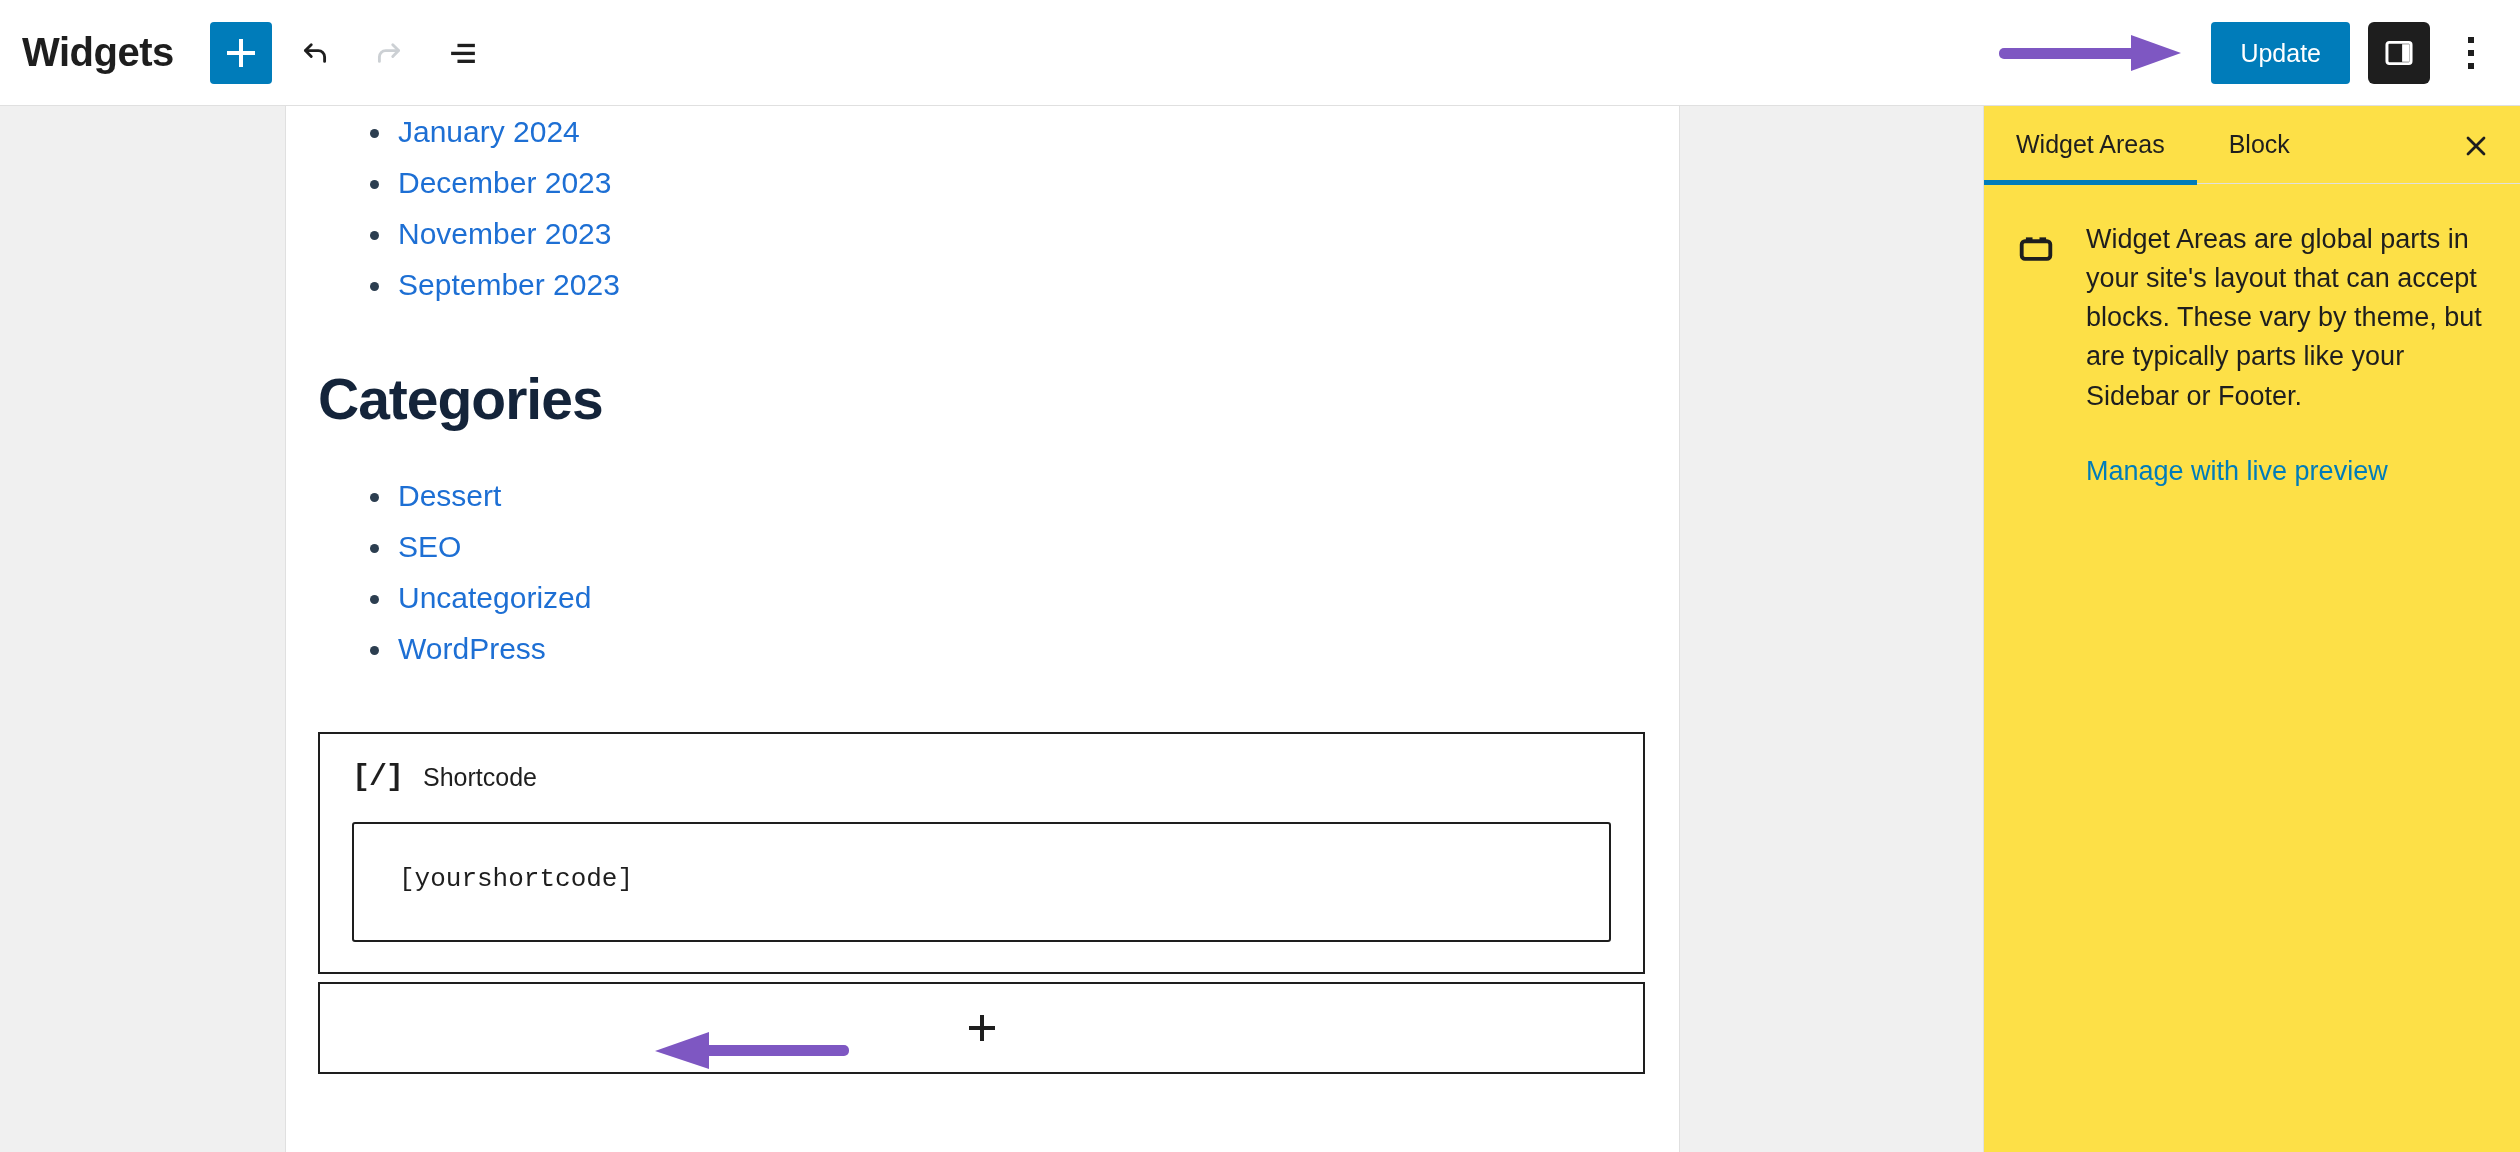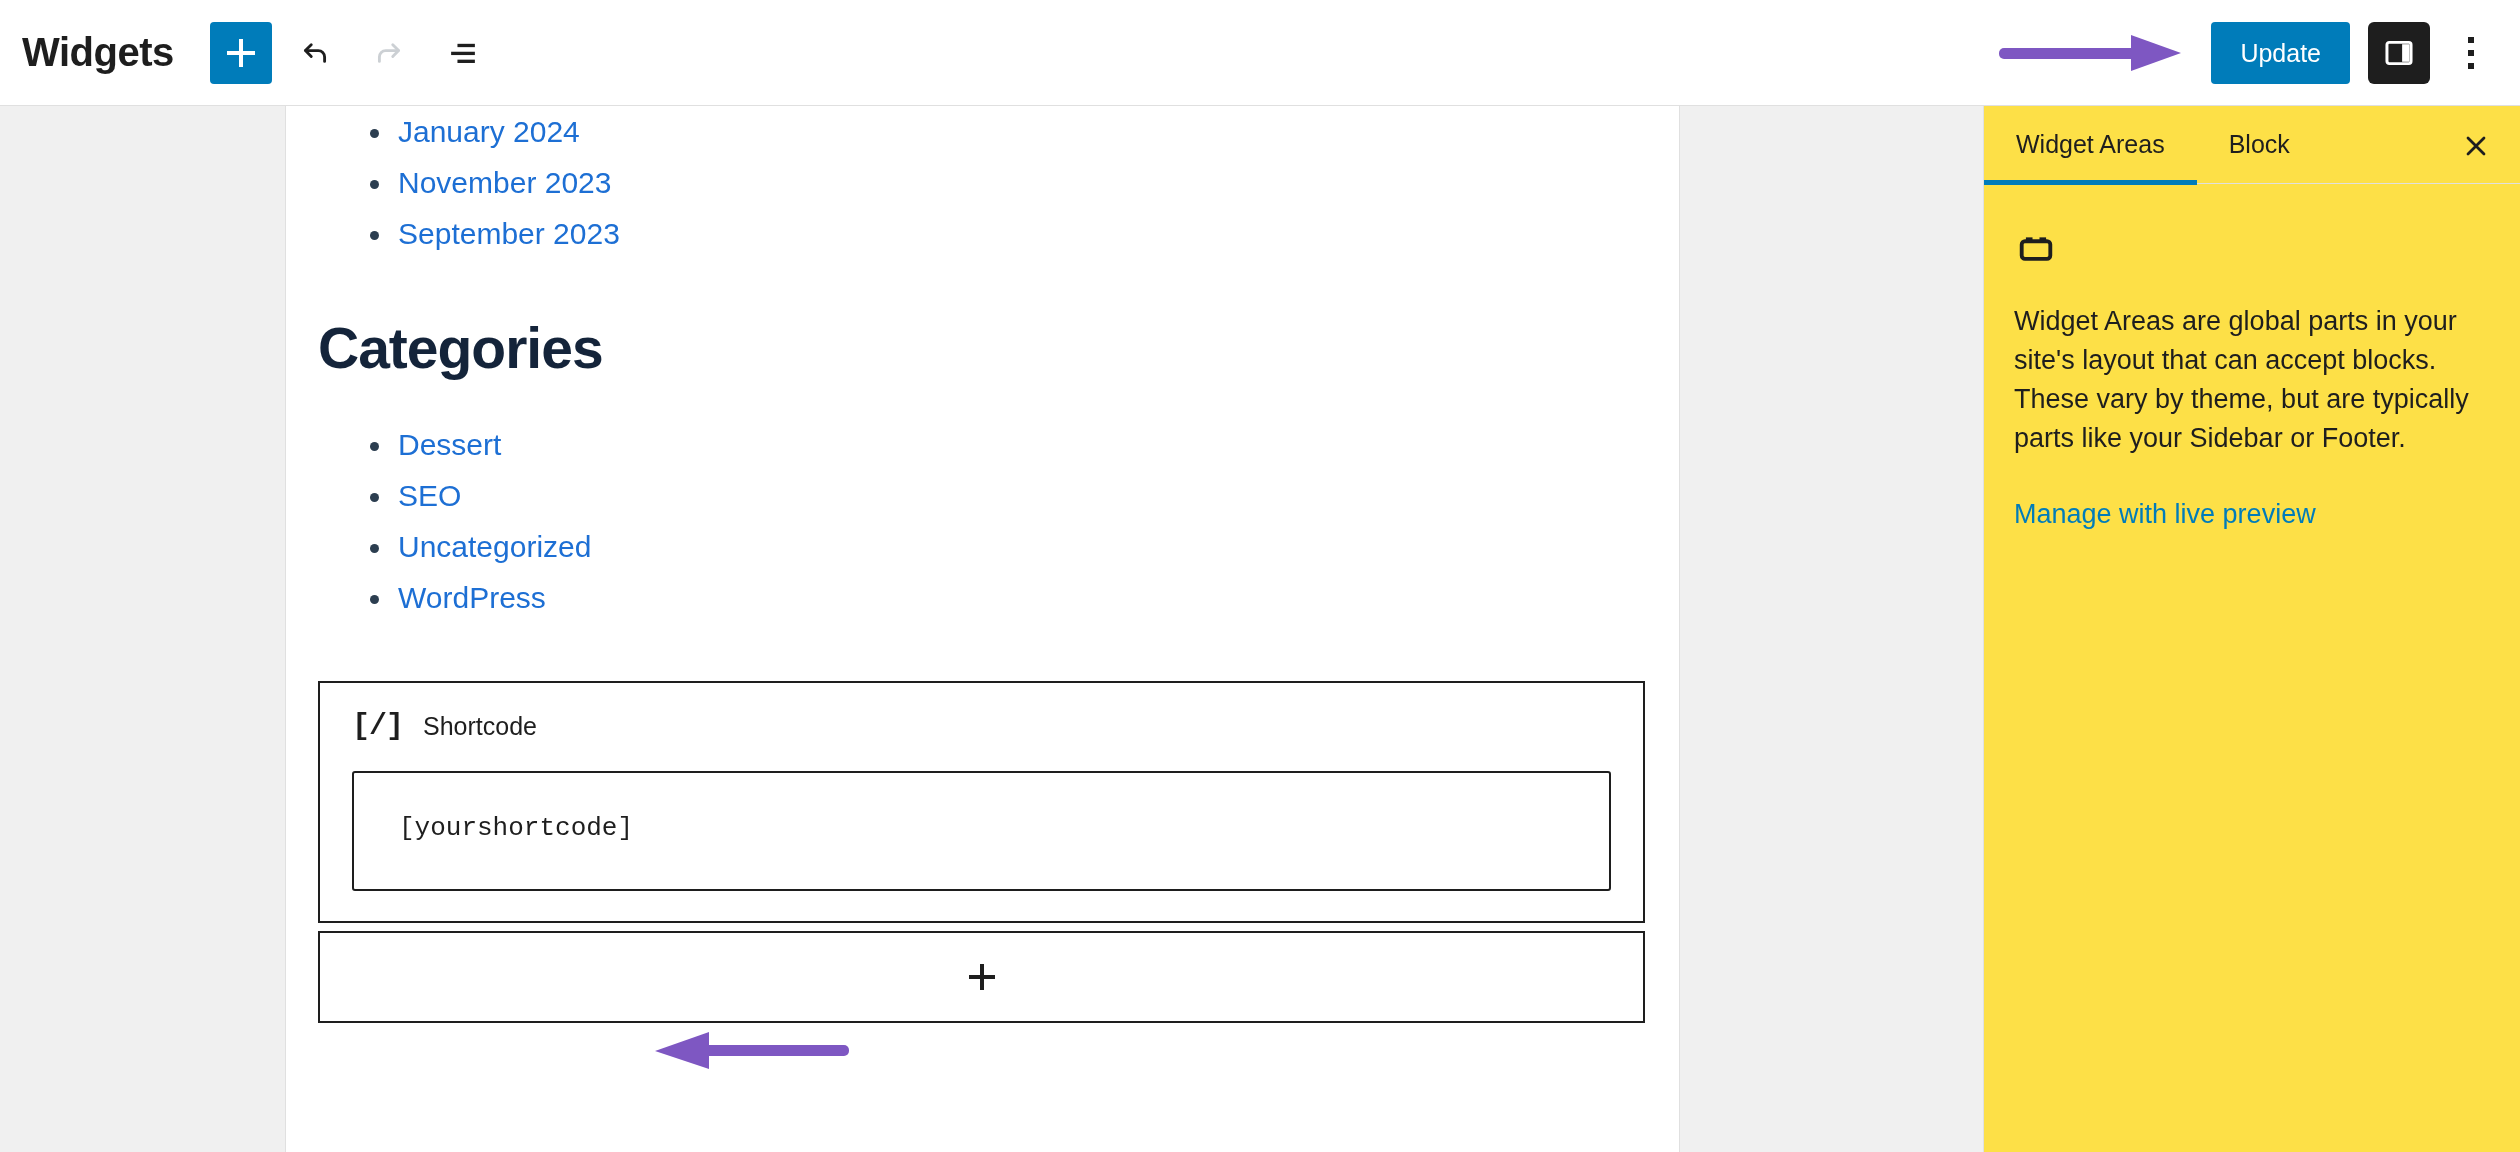--- a/index.html
+++ b/index.html
@@ -304,21 +304,20 @@
     align-items: center;
     justify-content: center;
     background: transparent;
     border: none;
     cursor: pointer;
   }
   .sidebar-body {
     padding: 36px 34px 0 30px;
     display: flex;
     gap: 28px;
-    flex-direction: column;
   }
   .sidebar-widget-icon {
     flex: 0 0 auto;
     padding-top: 6px;
   }
   .sidebar-text-col { flex: 1 1 auto; }
   .sidebar-desc {
     font-size: 27px;
     line-height: 1.45;
     color: #1e1e1e;
@@ -396,20 +395,21 @@
     </button>
   </div>
 </div>
 
 <div class="workspace">
   <div class="canvas">
     <div class="canvas-inner">
 
       <ul class="widget-list archive-list">
         <li><a>January 2024</a></li>
+        <li><a>December 2023</a></li>
         <li><a>November 2023</a></li>
         <li><a>September 2023</a></li>
       </ul>
 
       <h2 class="section-heading">Categories</h2>
 
       <ul class="widget-list category-list">
         <li><a>Dessert</a></li>
         <li><a>SEO</a></li>
         <li><a>Uncategorized</a></li>

